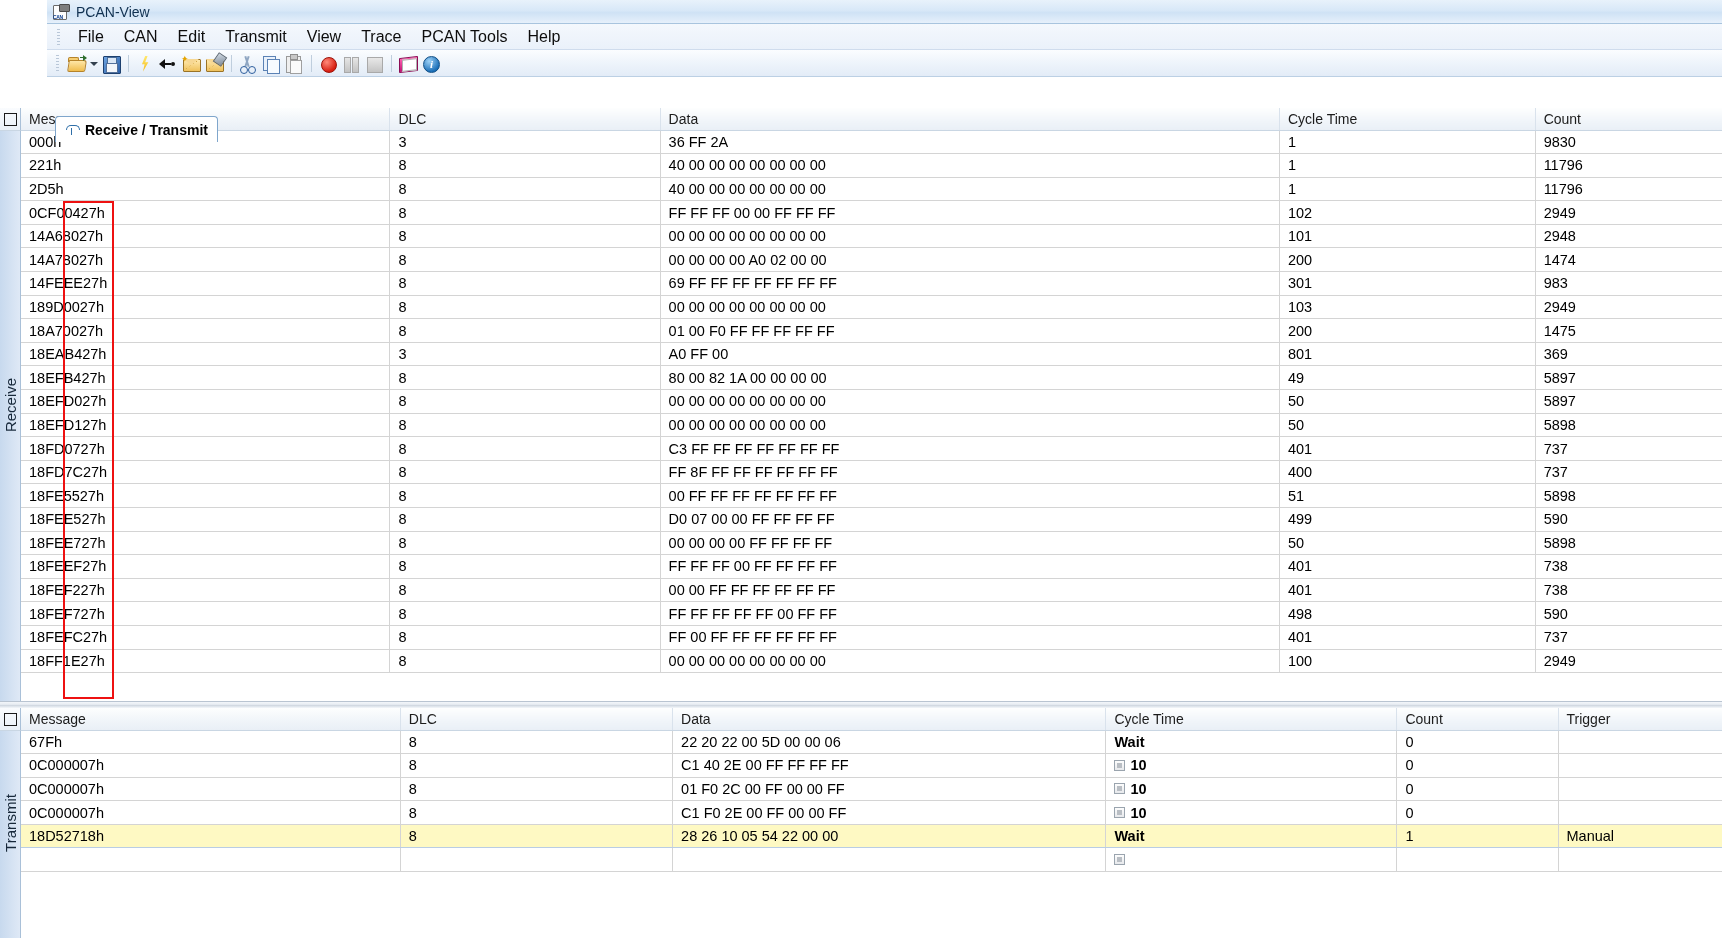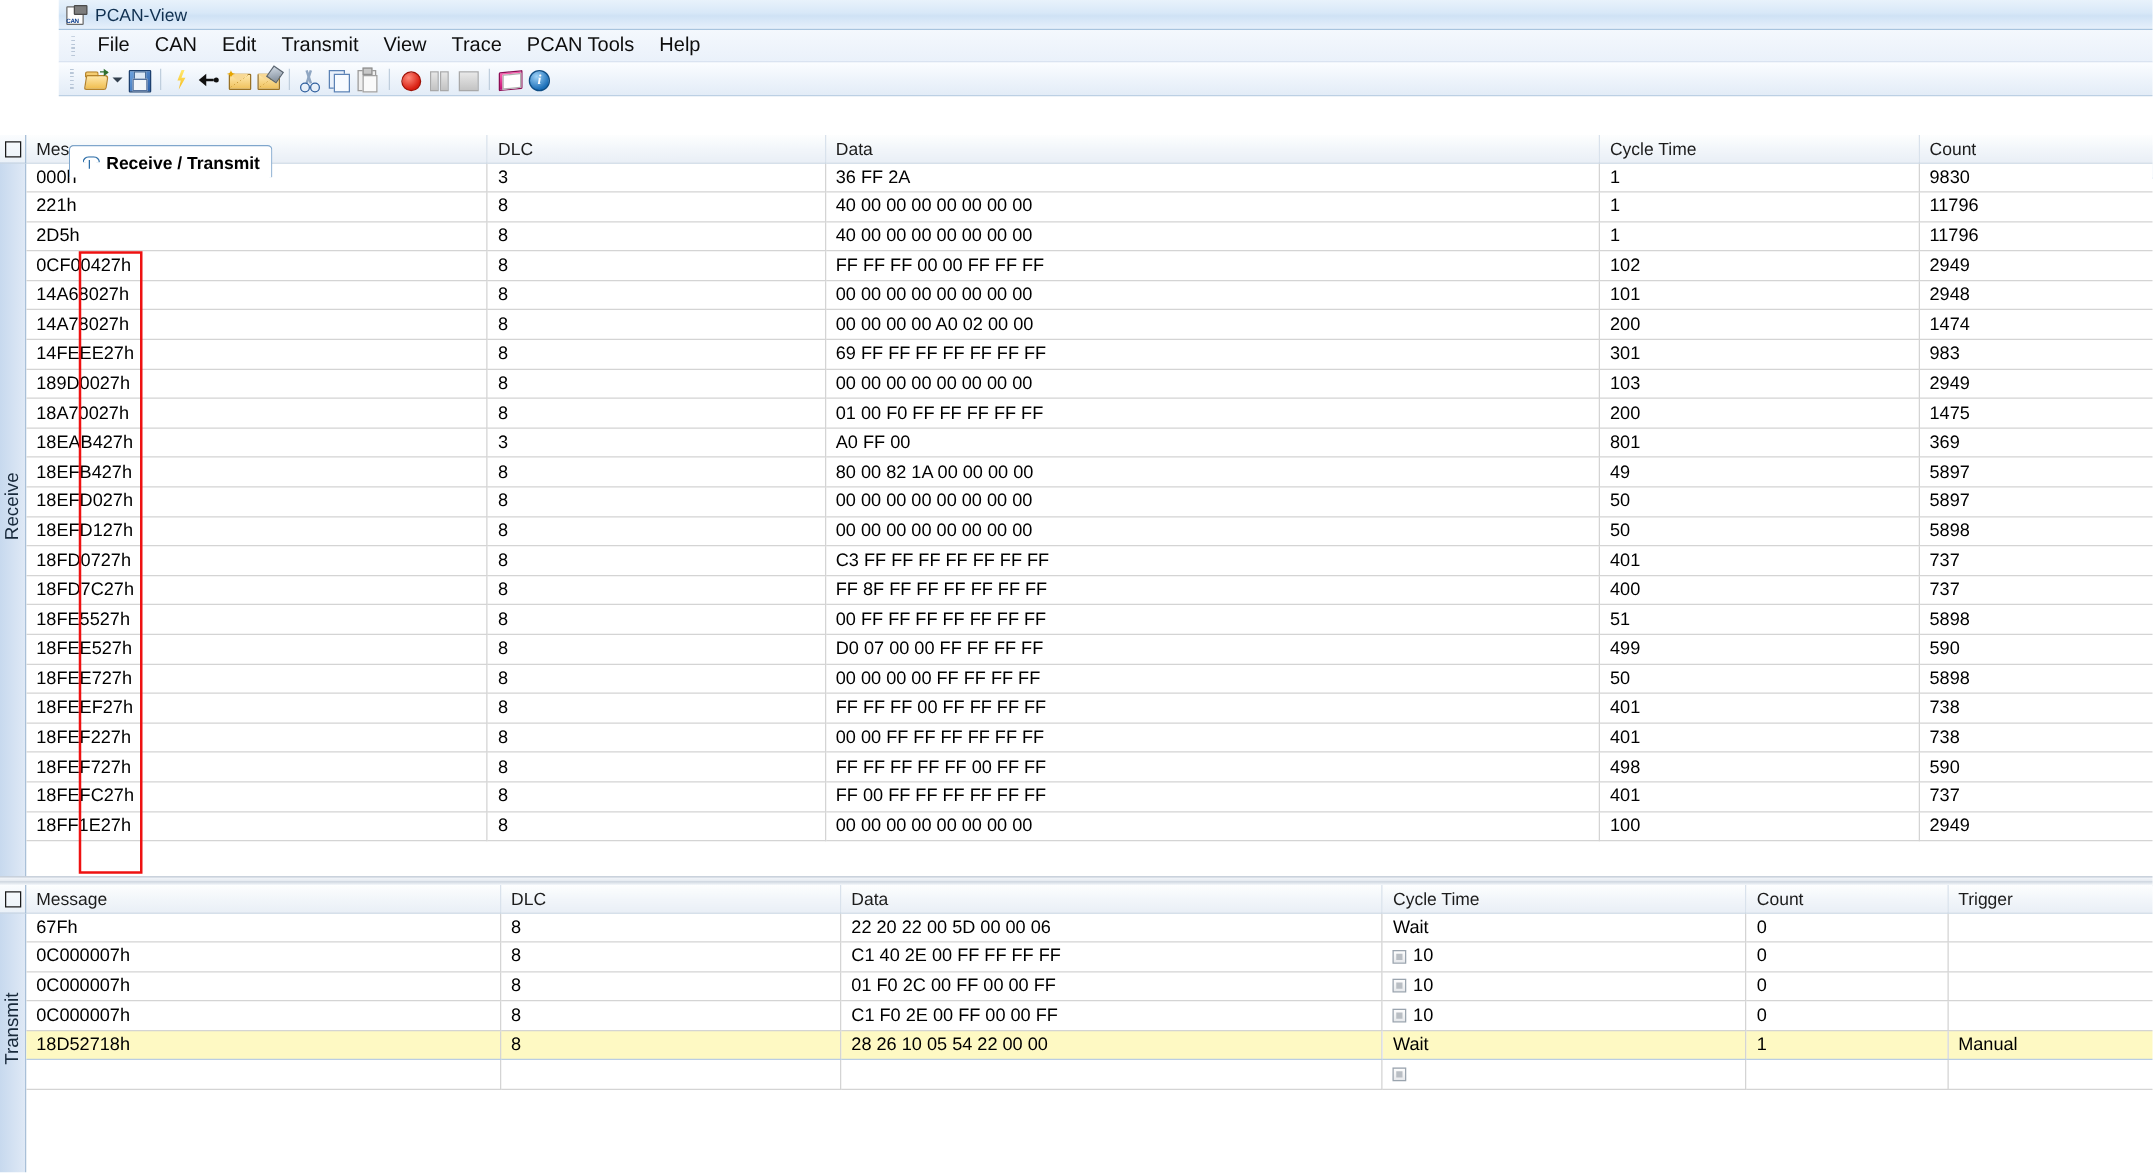--- a/index.html
+++ b/index.html
@@ -211,21 +211,21 @@
     font-weight:normal;font-size:14px;color:#1c1c1c;text-align:left;
     padding:0 0 0 8px;
   }
   table.g td{
     height:23.6px;box-sizing:border-box;
     border-bottom:1px solid #d4d4d4;border-right:1px solid #d4d4d4;
     font-size:14.5px;color:#000;padding:0 0 0 8px;white-space:nowrap;overflow:hidden;
   }
   table.g td:last-child,table.g th:last-child{border-right:none;}
   tr.sel td{background:#fef9c3;border-bottom:1px solid #b9cde4;}
-  .cycwrap{display:flex;align-items:center;gap:5px;}
+  .cycwrap{display:flex;align-items:center;gap:5px;font-weight:bold;}
   .cbx{
     width:11px;height:11px;flex:0 0 auto;box-sizing:border-box;
     border:1px solid #9aa4ae;background:linear-gradient(to bottom,#fdfdfd,#e7e9ec);
   }
   .cbx i{display:block;width:5px;height:5px;margin:2px;background:#b9bec4;}
 
   .splitter{
     position:absolute;left:0;right:0;height:6px;
     background:linear-gradient(to bottom,#f3f6fa 0%,#e7ecf2 40%,#cfd7e0 55%,#f4f7fb 100%);
     border-top:1px solid #b9c4d1;border-bottom:1px solid #b9c4d1;

